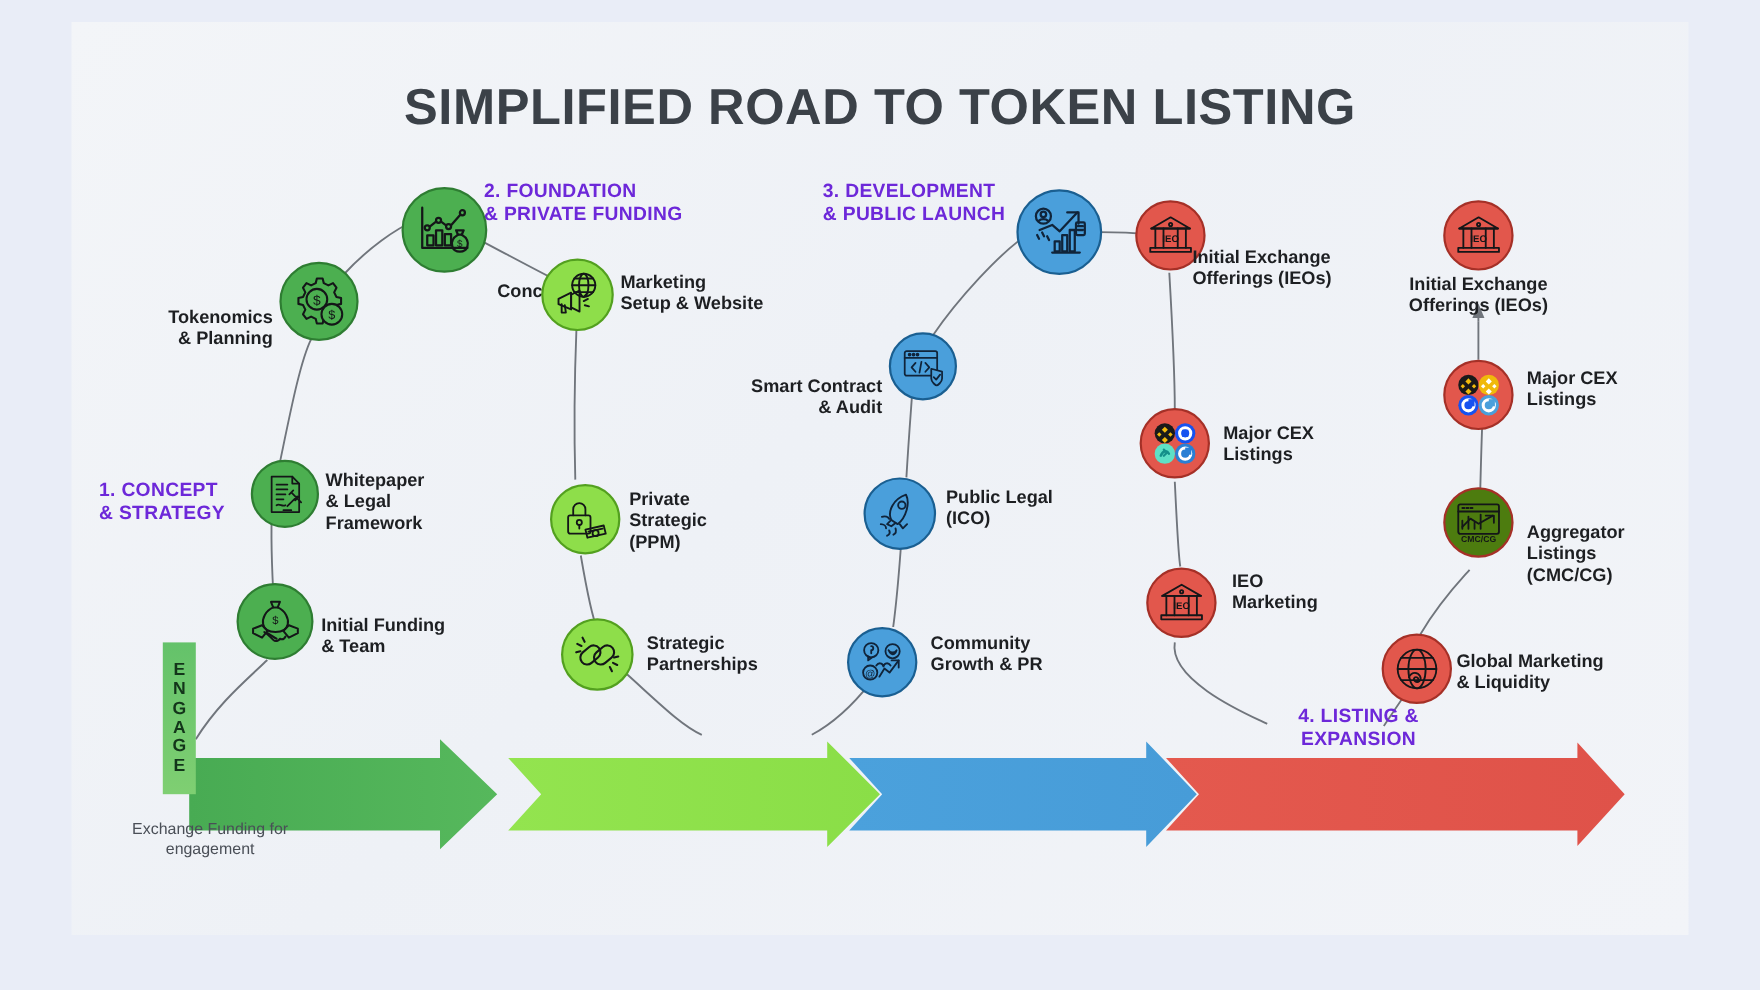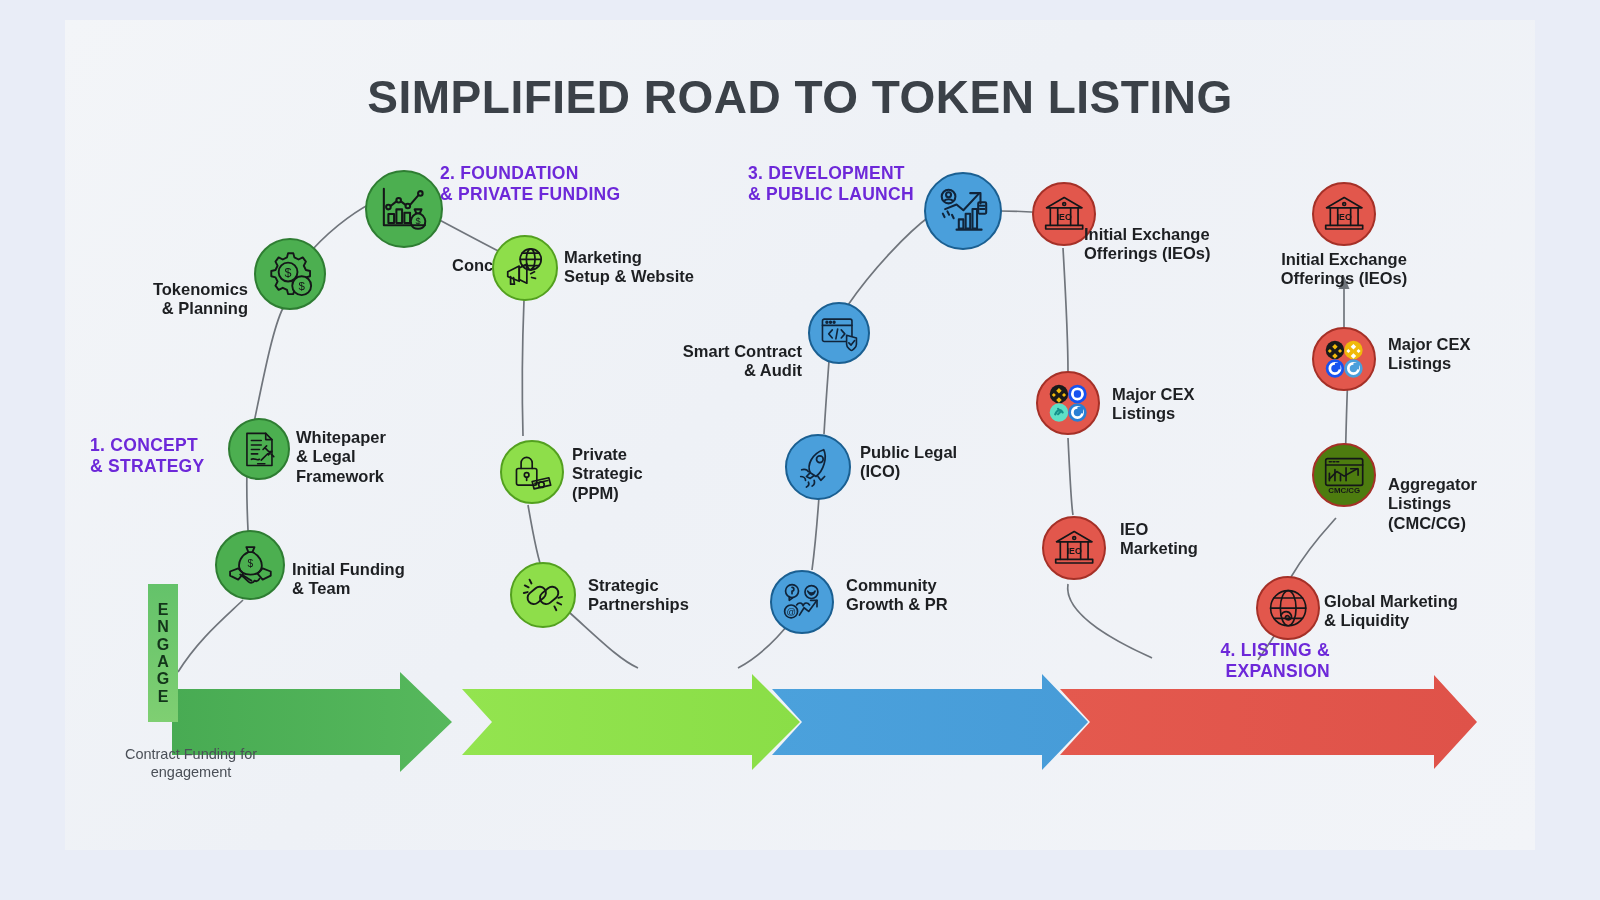--- a/index.html
+++ b/index.html
@@ -132,30 +132,30 @@
   </svg>
 
   <div class="engage-bar">
     <span>E</span>
     <span>N</span>
     <span>G</span>
     <span>A</span>
     <span>G</span>
     <span>E</span>
   </div>
-  <div class="caption">Contract Funding for
+  <div class="caption">Exchange Funding for
 engagement</div>
 
   <div class="phase" style="left:90px;top:435px;width:190px;text-align:left;">1. CONCEPT
 &amp; STRATEGY</div>
   <div class="phase" style="left:440px;top:163px;width:260px;text-align:left;">2. FOUNDATION
 &amp; PRIVATE FUNDING</div>
   <div class="phase" style="left:748px;top:163px;width:270px;text-align:left;">3. DEVELOPMENT
 &amp; PUBLIC LAUNCH</div>
-  <div class="phase" style="left:1140px;top:640px;width:190px;text-align:right;">4. LISTING &amp;
+  <div class="phase" style="left:1140px;top:640px;width:190px;text-align:center;">4. LISTING &amp;
 EXPANSION</div>
 
 
   <div class="node" style="left:215px;top:530px;width:70px;height:70px;background:#4caf50;border:2px solid #2e7d32;">
     <svg class="ico" viewBox="0 0 48 48">
       <g fill="none" stroke="#141618" stroke-width="1.8" stroke-linecap="round" stroke-linejoin="round">
         <path d="M20,6 L28,6 L26,11 L22,11 Z"></path>
         <path d="M22,11 C15,14 12,21 13,26 C14,31 19,33 24,33 C29,33 34,31 35,26 C36,21 33,14 26,11"></path>
         <text x="24" y="26" font-size="10" font-family="Liberation Sans, sans-serif" fill="#141618" stroke="none" text-anchor="middle">$</text>
         <path d="M4,30 L12,27 L17,32 L12,38 L4,34 Z"></path>

